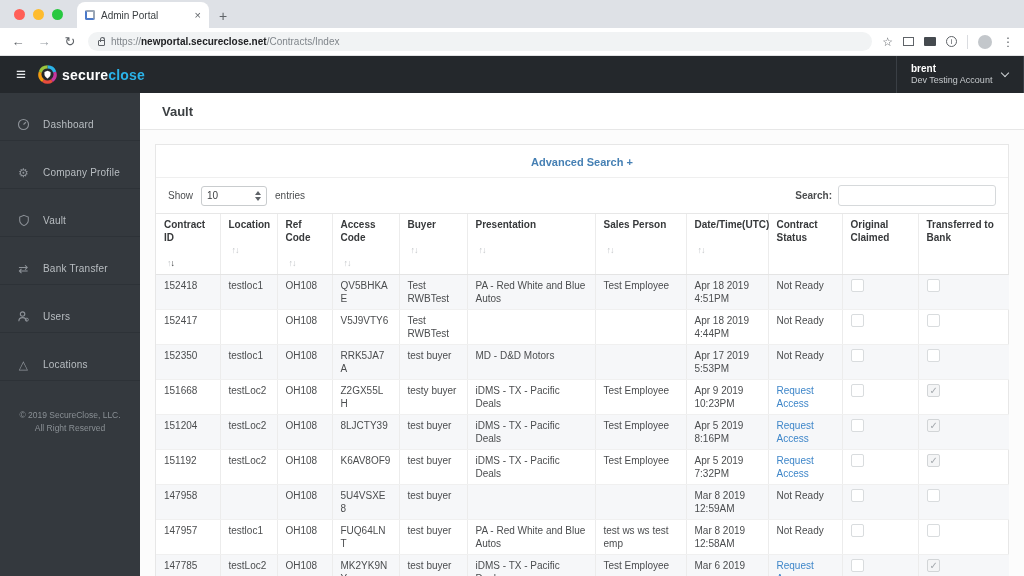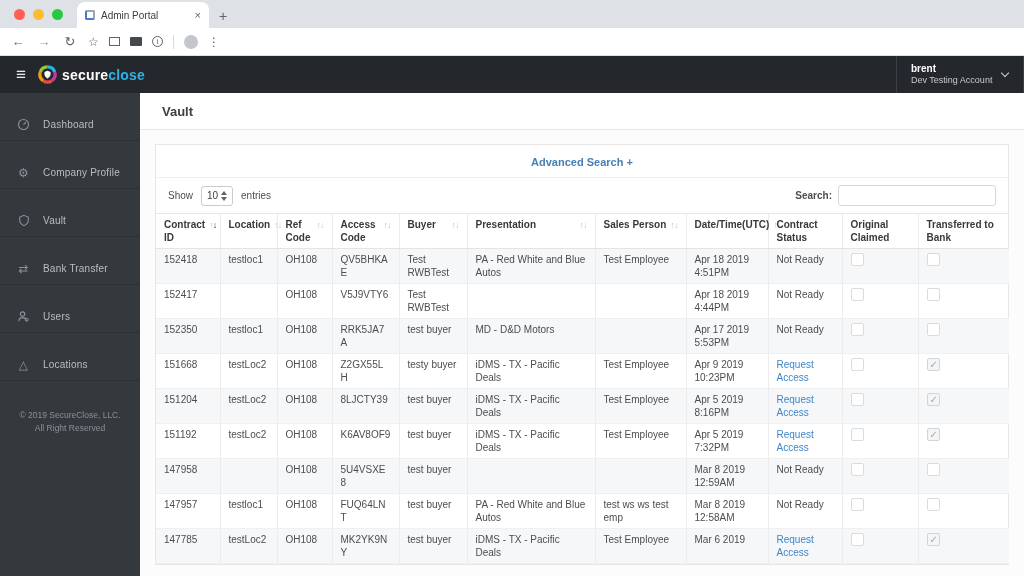--- a/index.html
+++ b/index.html
@@ -59,37 +59,37 @@
   .page-title { font-size:13px; font-weight:bold; color:#3c4043; }
   .content { padding:14px 15px 0; flex:1; min-height:0; }
   .btnrow { display:flex; justify-content:flex-end; margin-bottom:10px; }
   .btn-primary { background:#2196f3; color:#fff; font-size:10px; font-weight:bold; border:none; border-radius:3px; padding:7px 12px; cursor:pointer; }
 
   .card { background:#fff; border:1px solid #e7e7e7; }
   .advsearch { text-align:center; padding:7px 0; border-bottom:1px solid #efefef; }
   .advsearch span { color:#4680b4; font-size:11px; font-weight:bold; }
   .controls { display:flex; align-items:center; padding:7px 12px;gap:28px; }
   .show-group { display:flex; align-items:center; gap:8px; font-size:10px; color:#4b4d4f; }
-  .entries-select { width:32px; height:20px; border:1px solid #c9ccce; border-radius:3px; display:flex; align-items:center; font-size:10px; color:#3c3e40; padding:0 5px; justify-content:space-between; background:#fff; }
+  .entries-select { width:66px; height:20px; border:1px solid #c9ccce; border-radius:3px; display:flex; align-items:center; font-size:10px; color:#3c3e40; padding:0 5px; justify-content:space-between; background:#fff; }
   .stepper { display:flex; flex-direction:column; gap:2px; }
   .stepper i { width:0; height:0; border-left:3px solid transparent; border-right:3px solid transparent; }
   .stepper .up { border-bottom:4px solid #5f6368; }
   .stepper .dn { border-top:4px solid #5f6368; }
   .search-group { margin-left:auto; display:flex; align-items:center; gap:6px; font-size:10px; font-weight:bold; color:#4b4d4f; }
   .search-input { width:158px; height:21px; border:1px solid #d6d9db; border-radius:3px; outline:none; padding:0 6px; font-size:10px; }
 
   table { width:100%; border-collapse:collapse; table-layout:fixed; }
   thead th { border-top:1px solid #e7e7e7; border-bottom:1px solid #e4e4e4; padding:4px 8px; font-size:10px; color:#37393b; text-align:left; vertical-align:top; line-height:1.3; font-weight:bold; }
   thead th + th, tbody td + td { border-left:1px solid #ececec; }
   tbody td { padding:4px 8px; font-size:10px; color:#4b4d4f; vertical-align:top; line-height:1.3; border-bottom:1px solid #f0f0f0; word-wrap:break-word; }
   tbody tr:nth-child(odd) { background:#f6f7f9; }
   .sort { white-space:nowrap; margin-left:3px; font-weight:normal; }
   .sort i { font-style:normal; font-size:9px; color:#c4c7ca; letter-spacing:-1px; }
   .sort i.active { color:#2e3133; font-weight:bold; }
-  .th-wrap { display:flex; justify-content:space-between; gap:1px; }
+  .th-wrap { display:flex; justify-content:space-between; gap:12px;flex-direction:column; }
   .status-text.link { color:#3e86c9; font-weight:normal; }
   .dt-line { display:block; }
   .cb { display:inline-block; width:13px; height:13px; border:1px solid #d9dcde; border-radius:2px; background:#fff; position:relative; }
   .cb.on { background:#f4f5f6; border-color:#d2d5d7; }
   .cb.on:after { content:"\2713"; position:absolute; left:2px; top:-1px; font-size:10px; color:#a3a8ad; }
 </style>
 </head>
 <body>
 
 <div class="screen">
@@ -105,20 +105,24 @@
       <span class="tab-title">Admin Portal</span>
       <span class="tab-close">×</span>
     </div>
     <span class="newtab">+</span>
   </div>
 
   <div class="toolbar">
     <span class="navbtn">←</span>
     <span class="navbtn fwd">→</span>
     <span class="navbtn">↻</span>
+    <div class="urlbar">
+      <span class="lock"></span>
+      <span class="url"><span>https://</span><b>newportal.secureclose.net</b><span>/Contracts/Index</span></span>
+    </div>
     <span class="tool-ic">☆</span>
     <span class="frame-ic"></span>
     <span class="screen-ic"></span>
     <span class="info-ic">i</span>
     <span class="sep"></span>
     <span class="avatar"></span>
     <span class="tool-ic">⋮</span>
   </div>
 
   <div class="appheader">

